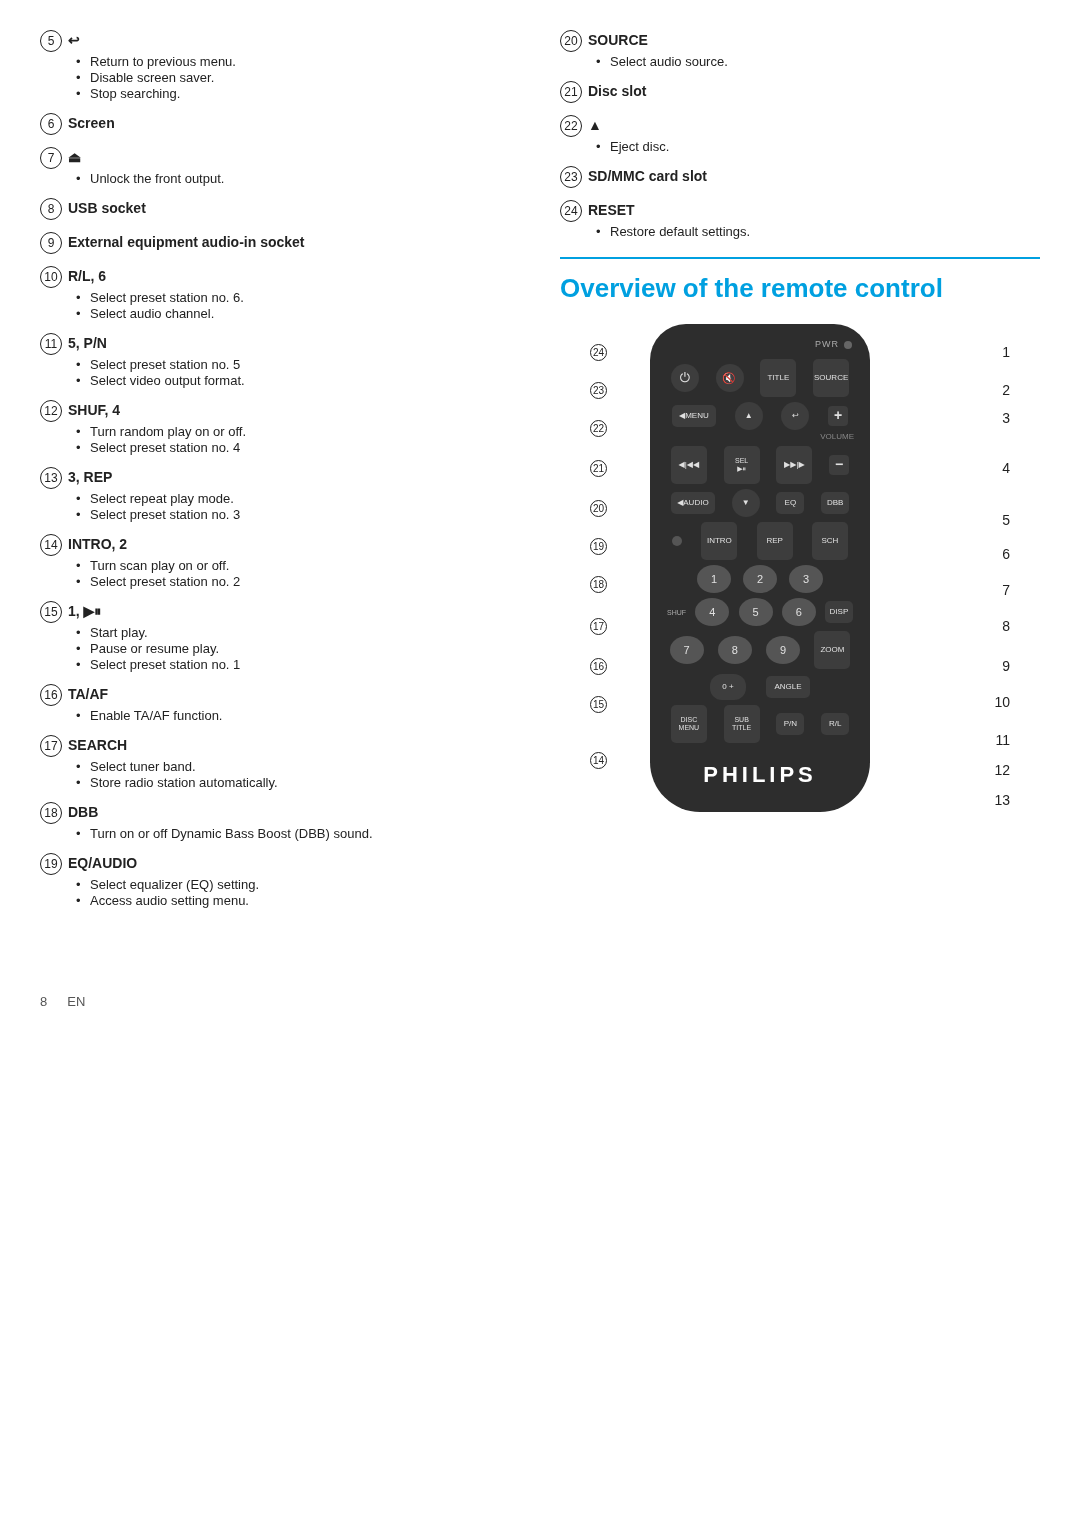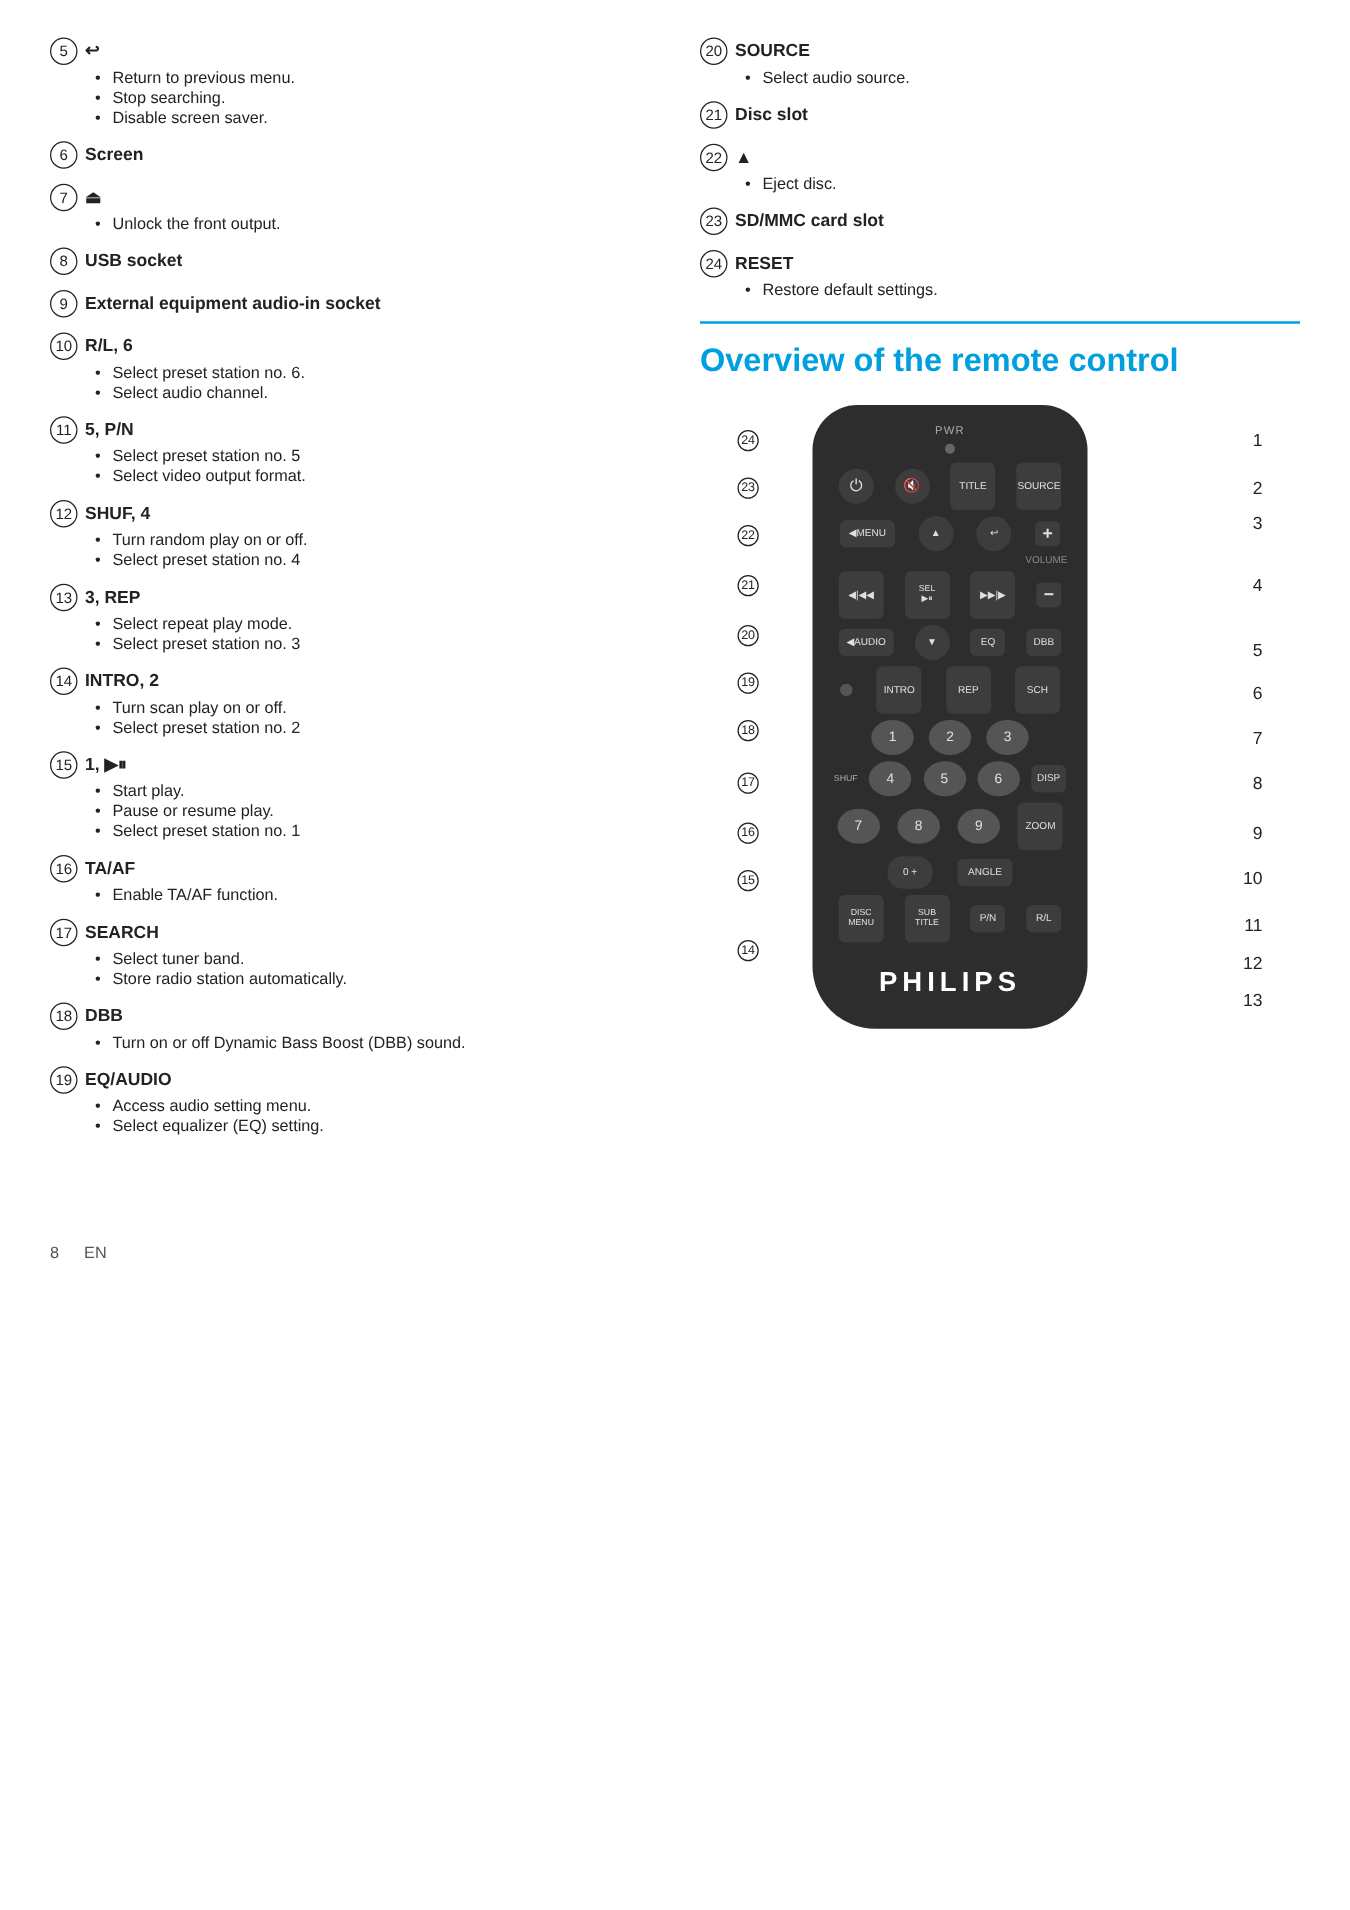--- a/index.html
+++ b/index.html
@@ -173,22 +173,22 @@
 
   <div class="left-col">
     <div id="left-items-container">
         <div class="item-block">
           <div class="item-header">
             <span class="item-num">5</span>
             <span class="item-label">↩</span>
           </div>
           <ul class="item-bullets">
             <li>Return to previous menu.</li>
+            <li>Disable screen saver.</li>
             <li>Stop searching.</li>
-            <li>Disable screen saver.</li>
           </ul>
         </div>
         <div class="item-block">
           <div class="item-header">
             <span class="item-num">6</span>
             <span class="item-label">Screen</span>
           </div>
         </div>
         <div class="item-block">
           <div class="item-header">
@@ -299,22 +299,22 @@
           <ul class="item-bullets">
             <li>Turn on or off Dynamic Bass Boost (DBB) sound.</li>
           </ul>
         </div>
         <div class="item-block">
           <div class="item-header">
             <span class="item-num">19</span>
             <span class="item-label">EQ/AUDIO</span>
           </div>
           <ul class="item-bullets">
+            <li>Select equalizer (EQ) setting.</li>
             <li>Access audio setting menu.</li>
-            <li>Select equalizer (EQ) setting.</li>
           </ul>
         </div>
       </div>
   </div>
 
   <div class="right-col">
     <div id="right-items-container">
         <div class="item-block">
           <div class="item-header">
             <span class="item-num">20</span>
@@ -394,21 +394,21 @@
             <span class="c-num">15</span>
           </div>
           <div class="ann-label ann-left" style="position: absolute; left: 0px; top: 428px;">
             <span class="c-num">14</span>
           </div>
         </div>
 
       <div class="remote-svg-area">
         <div class="remote-img">
 
-          <div class="r-row" style="justify-content:center; padding: 2px 4px; flex-direction: column;">
+          <div class="r-row" style="justify-content:flex-end; padding: 2px 4px;">
             <span class="rb" style="font-size:9px;color:#aaa;background:transparent;letter-spacing:1px;">PWR</span>
             <span style="width:8px;height:8px;background:#666;border-radius:50%;display:inline-block;"></span>
           </div>
 
           <div class="r-row">
             <div class="rb rb-round" style="font-size:13px;">⏻</div>
             <div class="rb rb-round" style="font-size:11px;">🔇</div>
             <div class="rb rb-w36">TITLE</div>
             <div class="rb rb-w36">SOURCE</div>
           </div>

